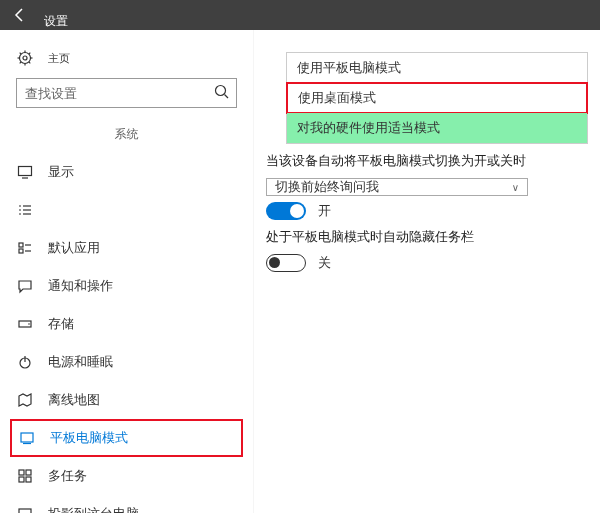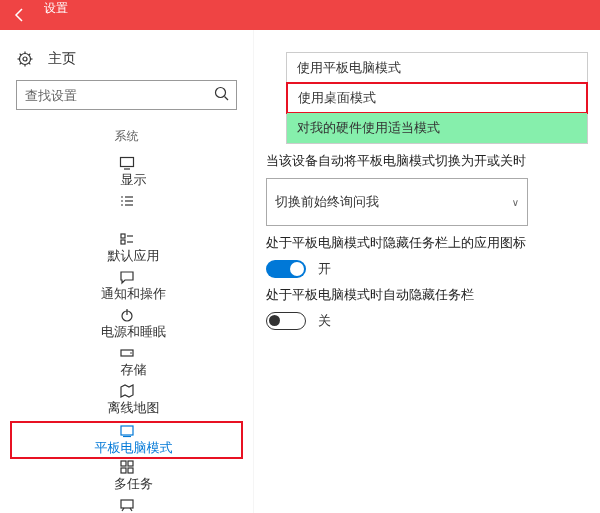--- a/index.html
+++ b/index.html
@@ -1,43 +1,43 @@
 <!DOCTYPE html>
 <html><head>
   <meta charset="utf-8">
   <style>
     * { margin: 0; padding: 0; box-sizing: border-box; font-family: "Microsoft YaHei", "Segoe UI", sans-serif; }
     body { width: 600px; height: 513px; background: #fff; overflow: hidden; font-size: 13px; color: #333; }
-    .titlebar { height: 30px; background: #ef4444; color: #fff; display: flex; align-items: flex-start; }
+    .titlebar { height: 30px; background: #404040; color: #fff; display: flex; align-items: flex-end; }
     .back { width: 40px; height: 30px; display: flex; align-items: center; justify-content: center; }
     .back svg { width: 16px; height: 16px; }
     .app-title { font-size: 12px; padding-left: 4px; }
     .content { display: flex; height: calc(100% - 30px); }
     .sidebar { width: 258px; padding: 14px 10px 0 10px; border-right: 1px solid rgba(0,0,0,0.04); }
     .home-row { display: flex; align-items: center; padding: 6px 6px 12px 6px; }
     .home-row .ico { width: 18px; display: flex; justify-content: center; }
-    .home-row .lbl { font-size: 14px; padding-left: 14px; }
+    .home-row .lbl { font-size: 11px; padding-left: 14px; }
     .search-wrap { position: relative; margin: 0 6px 14px 6px; }
     .search { width: 100%; height: 30px; border: 1px solid #999; padding: 0 30px 0 8px; font-size: 13px; outline: none; }
     .search::placeholder { color: #666; }
     .search-ico { position: absolute; right: 6px; top: 5px; }
     .cat-label { color: #5f5f5f; font-size: 12px; padding: 4px 6px 10px 6px; text-align: center; }
-    .nav-item { display: flex; align-items: center; height: 38px; padding: 0 6px; cursor: default; flex-direction: column; }
+    .nav-item { display: flex; align-items: center; height: 38px; padding: 0 6px; cursor: default; }
     .nav-item .ico { width: 18px; display: flex; justify-content: center; color: #333; }
     .nav-item .lbl { padding-left: 14px; font-size: 13px; }
     .nav-item.active .lbl { color: #0078d7; }
     .nav-item.active .ico { color: #0078d7; }
     .red-box { border: 2px solid #e81123; }
     .main { flex: 1; padding: 10px 12px 0 12px; position: relative; }
     .dropdown-open { border: 1px solid #ccc; width: 302px; margin-top: 12px; margin-left: 20px; }
     .dd-item { height: 30px; display: flex; align-items: center; padding: 0 10px; font-size: 13px; }
     .dd-item.hl { background: #86efac; }
     .dd-item.red { border: 2px solid #e81123; height: 32px; margin: -1px; }
     .section-label { font-size: 13px; margin-top: 8px; margin-bottom: 8px; color: #222; }
-    .combo { width: 262px; height: 48px; border: 1px solid #aaa; display: flex; align-items: center; justify-content: space-between; padding: 0 8px; font-size: 13px; }
+    .combo { width: 262px; height: 18px; border: 1px solid #aaa; display: flex; align-items: center; justify-content: space-between; padding: 0 8px; font-size: 13px; }
     .chev { font-size: 10px; color: #666; }
     .toggle-row { display: flex; align-items: center; margin-top: 6px; }
     .toggle { width: 40px; height: 18px; border-radius: 9px; position: relative; margin-right: 12px; }
     .toggle.on { background: #0078d7; }
     .toggle.on::after { content: ""; position: absolute; right: 2px; top: 2px; width: 14px; height: 14px; background: #fff; border-radius: 50%; }
     .toggle.off { background: #fff; border: 1.5px solid #333; }
     .toggle.off::after { content: ""; position: absolute; left: 2px; top: 1.5px; width: 11px; height: 11px; background: #333; border-radius: 50%; }
     .toggle-label { font-size: 13px; }
     svg { display: block; }
   </style>
@@ -131,35 +131,35 @@
           <svg width="16" height="16" viewBox="0 0 16 16">
             <path d="M2 3 h12 v8 h-8 l-3 3 v-3 h-1 z" fill="none" stroke="currentColor" stroke-width="1.2"></path>
           </svg>
         </span>
       <span class="lbl">通知和操作</span>
     </div>
 
     <div class="nav-item">
       <span class="ico">
           <svg width="16" height="16" viewBox="0 0 16 16">
+            <rect x="2" y="5" width="12" height="6" fill="none" stroke="currentColor" stroke-width="1.2"></rect>
+            <circle cx="12" cy="8" r="0.8" fill="currentColor"></circle>
+          </svg>
+        </span>
+      <span class="lbl">存储</span>
+    </div>
+
+    <div class="nav-item">
+      <span class="ico">
+          <svg width="16" height="16" viewBox="0 0 16 16">
             <circle cx="8" cy="9" r="5" fill="none" stroke="currentColor" stroke-width="1.2"></circle>
             <line x1="8" y1="2" x2="8" y2="8" stroke="currentColor" stroke-width="1.2"></line>
           </svg>
         </span>
       <span class="lbl">电源和睡眠</span>
-    </div>
-
-    <div class="nav-item">
-      <span class="ico">
-          <svg width="16" height="16" viewBox="0 0 16 16">
-            <rect x="2" y="5" width="12" height="6" fill="none" stroke="currentColor" stroke-width="1.2"></rect>
-            <circle cx="12" cy="8" r="0.8" fill="currentColor"></circle>
-          </svg>
-        </span>
-      <span class="lbl">存储</span>
     </div>
 
     <div class="nav-item">
       <span class="ico">
           <svg width="16" height="16" viewBox="0 0 16 16">
             <path d="M2 4 L6 2 L10 4 L14 2 V12 L10 14 L6 12 L2 14 Z" fill="none" stroke="currentColor" stroke-width="1.2"></path>
           </svg>
         </span>
       <span class="lbl">离线地图</span>
     </div>
@@ -205,21 +205,20 @@
       <div class="dd-item red">使用桌面模式</div>
       <div class="dd-item hl">对我的硬件使用适当模式</div>
     </div>
 
     <div class="section-label">当该设备自动将平板电脑模式切换为开或关时</div>
     <div class="combo">
       <span>切换前始终询问我</span>
       <span class="chev">∨</span>
     </div>
 
-    <div class="section-label">处于平板电脑模式时隐藏任务栏上的应用图标</div>
     <div class="toggle-row">
       <div class="toggle on"></div>
       <span class="toggle-label">开</span>
     </div>
 
     <div class="section-label">处于平板电脑模式时自动隐藏任务栏</div>
     <div class="toggle-row">
       <div class="toggle off"></div>
       <span class="toggle-label">关</span>
     </div>

